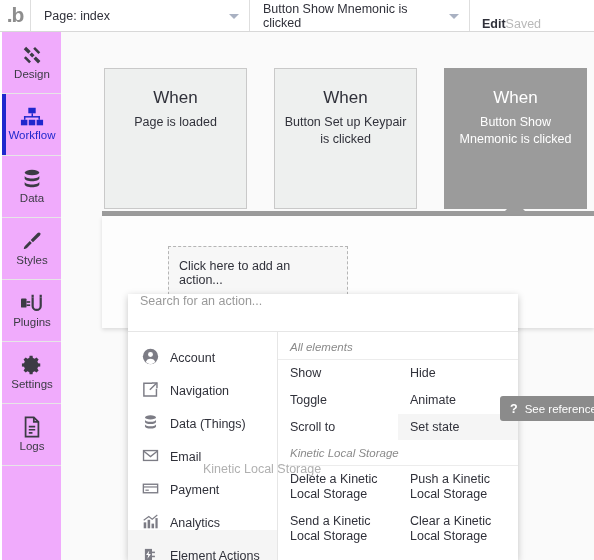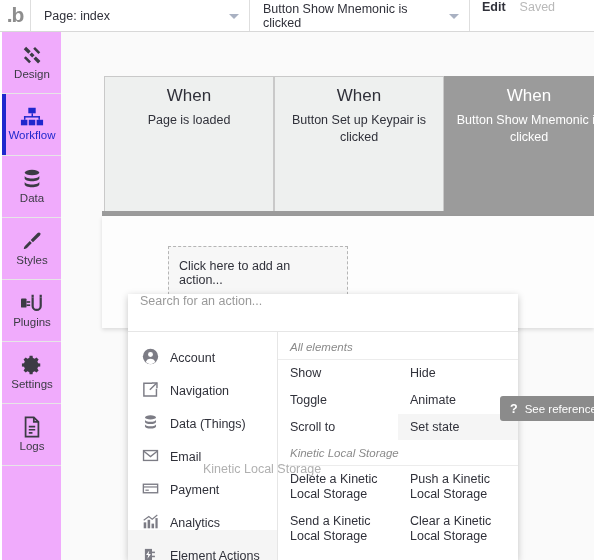--- a/index.html
+++ b/index.html
@@ -33,21 +33,21 @@
   }
   #page-select { width: 219px; }
   #event-select { width: 220px; }
   .caret {
     position: absolute; right: 10px; top: 50%; margin-top: -2px;
     width: 0; height: 0;
     border-left: 5px solid transparent; border-right: 5px solid transparent;
     border-top: 5px solid #a9b1c2;
   }
   .tb-actions {
-    display: flex; align-items: flex-start; gap: 14px; padding-left: 12px;
+    display: flex; align-items: flex-end; padding-left: 12px;
     font-size: 12.5px;
   }
   .tb-edit { color: #30313a; font-weight: 600; }
   .tb-saved { color: #b9b9b9; }
 
   
   .sidebar {
     position: absolute; left: 2px; top: 32px; width: 61px; height: 528px;
     background: #f0abfc; border-right: 1px solid #d8d8d8;
   }
@@ -68,23 +68,23 @@
 
   
   .canvas {
     position: absolute; left: 61px; top: 32px; width: 533px; height: 528px;
     background: #fafafa;
   }
 
   
   .cards { position: absolute; left: 43px; top: 32px; }
   .wcard {
-    position: absolute; top: 12px; width: 170px; height: 141px;
+    position: absolute; top: 4px; width: 143px; height: 141px;
     border: 1px solid #c9c9c9; background: #eef0ef;
-    padding-top: 8px; text-align: center;
+    padding-top: 18px; text-align: center;
   }
   .wcard.c1 { left: 0; }
   .wcard.c2 { left: 170px; }
   .wcard.c3 { left: 340px; background: #9b9b9b; border-color: #9b9b9b; }
   .wcard .wtitle { font-size: 17px; color: #30313a; line-height: 1.25; }
   .wcard .wsub { font-size: 12.5px; color: #30313a; line-height: 1.35; margin-top: 6px; padding: 0 8px; }
   .wcard.c3 .wtitle, .wcard.c3 .wsub { color: #ffffff; }
 
   
   .grayrail {

